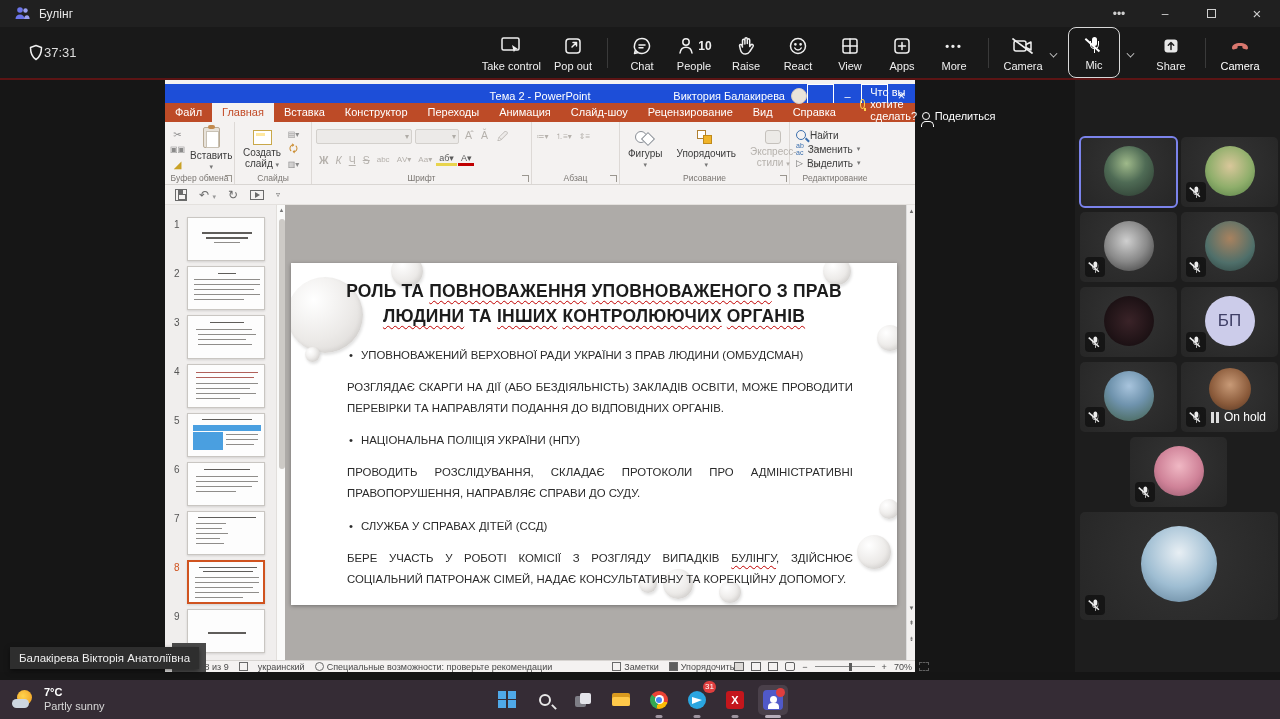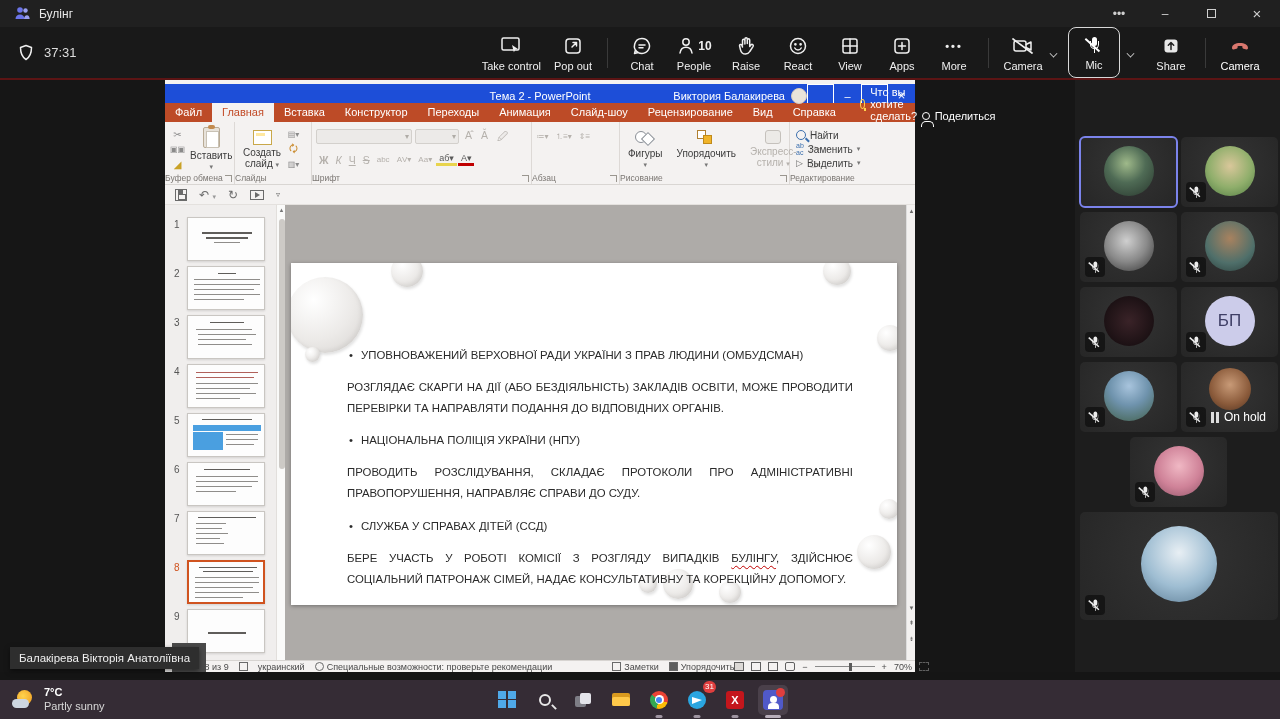--- a/index.html
+++ b/index.html
@@ -13,21 +13,21 @@
   .tb-app { display:flex; align-items:center; gap:9px; padding-left:14px; }
   .teams-logo { width:16px; height:16px; }
   .win-ctrls { margin-left:auto; display:flex; height:27px; }
   .win-ctrls .wc { width:46px; height:27px; display:flex; align-items:center; justify-content:center;
                    color:#cfcfcf; font-size:12px; }
   .wc-max-box { width:9px; height:9px; border:1px solid #cfcfcf; }
 
   
   .mtoolbar { position:absolute; left:0; top:27px; width:1280px; height:51px; background:#191919;
               display:flex; align-items:center; color:#eee; }
-  .timer-wrap { display:flex; align-items:center; gap:10px; padding-left:18px; color:#ddd; font-size:13px; }
+  .timer-wrap { display:flex; align-items:center; padding-left:28px; color:#ddd; font-size:13px; }
   .mbtns { margin-left:auto; display:flex; align-items:center; height:51px; }
   .tbtn { display:flex; flex-direction:column; align-items:center; justify-content:center;
           gap:2px; min-width:52px; padding:0 6px; height:51px; color:#efefef; font-size:11px; cursor:default; }
   .tbtn .ico { height:24px; display:flex; align-items:center; justify-content:center; }
   .vdiv { width:1px; height:30px; background:#3a3a3a; margin:0 8px; }
   .badge10 { font-weight:bold; font-size:12px; margin-left:2px; }
   .chev { width:9px; height:9px; display:inline-block; position:relative; }
   .chev::before { content:""; position:absolute; left:1px; top:2px; width:6px; height:6px;
                   border-right:1.5px solid #ddd; border-bottom:1.5px solid #ddd; transform:rotate(45deg) scale(.8); }
   .mic-sel { border:1.5px solid #d8d8d8; border-radius:8px; padding:2px 10px 3px; }
@@ -72,21 +72,21 @@
   .bulb::after { content:""; position:absolute; left:3px; bottom:-3px; width:2px; height:3px; background:#ffd34d; }
   .ppt-share { margin-left:auto; display:flex; align-items:center; gap:5px; padding-right:10px; }
   .person-ic { width:8px; height:8px; border:1.2px solid #fff; border-radius:50%; position:relative; }
   .person-ic::after { content:""; position:absolute; left:-2px; top:8px; width:11px; height:5px;
                       border:1.2px solid #fff; border-bottom:none; border-radius:5px 5px 0 0; }
 
   
   .ribbon { position:absolute; left:0; top:42px; width:750px; height:63px; background:#f4f2f1;
             border-bottom:1px solid #d9d6d3; display:flex; font-size:10px; color:#3c3c3c; }
   .rgroup { position:relative; border-right:1px solid #ddd9d6; height:100%; padding:4px 4px 12px; }
-  .rlabel { position:absolute; bottom:1px; left:0; right:0; text-align:left; font-size:8.5px; color:#7a7672;margin-top:36px; }
+  .rlabel { position:absolute; bottom:1px; left:0; right:0; text-align:center; font-size:8.5px; color:#7a7672;margin-top:36px; }
   .dlg { position:absolute; right:2px; bottom:2px; width:7px; height:7px; border-left:1px solid #9a968f;
          border-bottom:1px solid #9a968f; transform:rotate(180deg); }
   .bigbtn { display:flex; flex-direction:column; align-items:center; justify-content:center; gap:2px;
             height:100%; padding:0 4px; text-align:center; line-height:1.1; }
   .clip-ic { width:17px; height:21px; background:#e7e2da; border:1px solid #b9ab95; border-radius:2px; position:relative; }
   .clip-ic::before { content:""; position:absolute; left:2px; top:3px; width:11px; height:15px; background:#fff; border:1px solid #c9c2b5; }
   .clip-ic::after { content:""; position:absolute; left:4px; top:-3px; width:7px; height:4px; background:#c28b4f; border-radius:2px; }
   .minicol { display:flex; flex-direction:column; gap:3px; justify-content:center; padding:2px; }
   .mi { width:13px; height:12px; display:flex; align-items:center; justify-content:center; color:#8a8a8a; font-size:10px; }
   .slide-ic { width:19px; height:15px; background:#fff; border:1px solid #c9a84a; position:relative; }
@@ -724,20 +724,21 @@
             <span class="bub" style="left:14px; top:84px; width:15px; height:15px"></span>
             <span class="bub" style="left:100px; top:-8px; width:32px; height:32px"></span>
             <span class="bub" style="left:532px; top:-6px; width:28px; height:28px"></span>
             <span class="bub" style="left:586px; top:62px; width:26px; height:26px"></span>
             <span class="bub" style="left:348px; top:312px; width:18px; height:18px"></span>
             <span class="bub" style="left:372px; top:306px; width:30px; height:30px"></span>
             <span class="bub" style="left:428px; top:318px; width:22px; height:22px"></span>
             <span class="bub" style="left:566px; top:272px; width:34px; height:34px"></span>
             <span class="bub" style="left:588px; top:236px; width:20px; height:20px"></span>
 
+            <div class="slide-title">РОЛЬ ТА <span class="sq">ПОВНОВАЖЕННЯ</span> <span class="sq">УПОВНОВАЖЕНОГО</span> З ПРАВ <span class="sq">ЛЮДИНИ</span> ТА <span class="sq">ІНШИХ</span> <span class="sq">КОНТРОЛЮЮЧИХ</span> <span class="sq">ОРГАНІВ</span></div>
 
             <div class="slide-body">
               <div class="sb-block sb-bullet">УПОВНОВАЖЕНИЙ ВЕРХОВНОЇ РАДИ УКРАЇНИ З ПРАВ ЛЮДИНИ (ОМБУДСМАН)</div>
               <div class="sb-block sb-para">РОЗГЛЯДАЄ СКАРГИ НА ДІЇ (АБО БЕЗДІЯЛЬНІСТЬ) ЗАКЛАДІВ ОСВІТИ, МОЖЕ ПРОВОДИТИ ПЕРЕВІРКИ ТА НАПРАВЛЯТИ ПОДАННЯ ДО ВІДПОВІДНИХ ОРГАНІВ.</div>
               <div class="sb-block sb-bullet">НАЦІОНАЛЬНА ПОЛІЦІЯ УКРАЇНИ (НПУ)</div>
               <div class="sb-block sb-para">ПРОВОДИТЬ РОЗСЛІДУВАННЯ, СКЛАДАЄ ПРОТОКОЛИ ПРО АДМІНІСТРАТИВНІ ПРАВОПОРУШЕННЯ, НАПРАВЛЯЄ СПРАВИ ДО СУДУ.</div>
               <div class="sb-block sb-bullet">СЛУЖБА У СПРАВАХ ДІТЕЙ (ССД)</div>
               <div class="sb-block sb-para">БЕРЕ УЧАСТЬ У РОБОТІ КОМІСІЇ З РОЗГЛЯДУ ВИПАДКІВ <span class="sq">БУЛІНГУ</span>, ЗДІЙСНЮЄ СОЦІАЛЬНИЙ ПАТРОНАЖ СІМЕЙ, НАДАЄ КОНСУЛЬТАТИВНУ ТА КОРЕКЦІЙНУ ДОПОМОГУ.</div>
             </div>
           </div>

